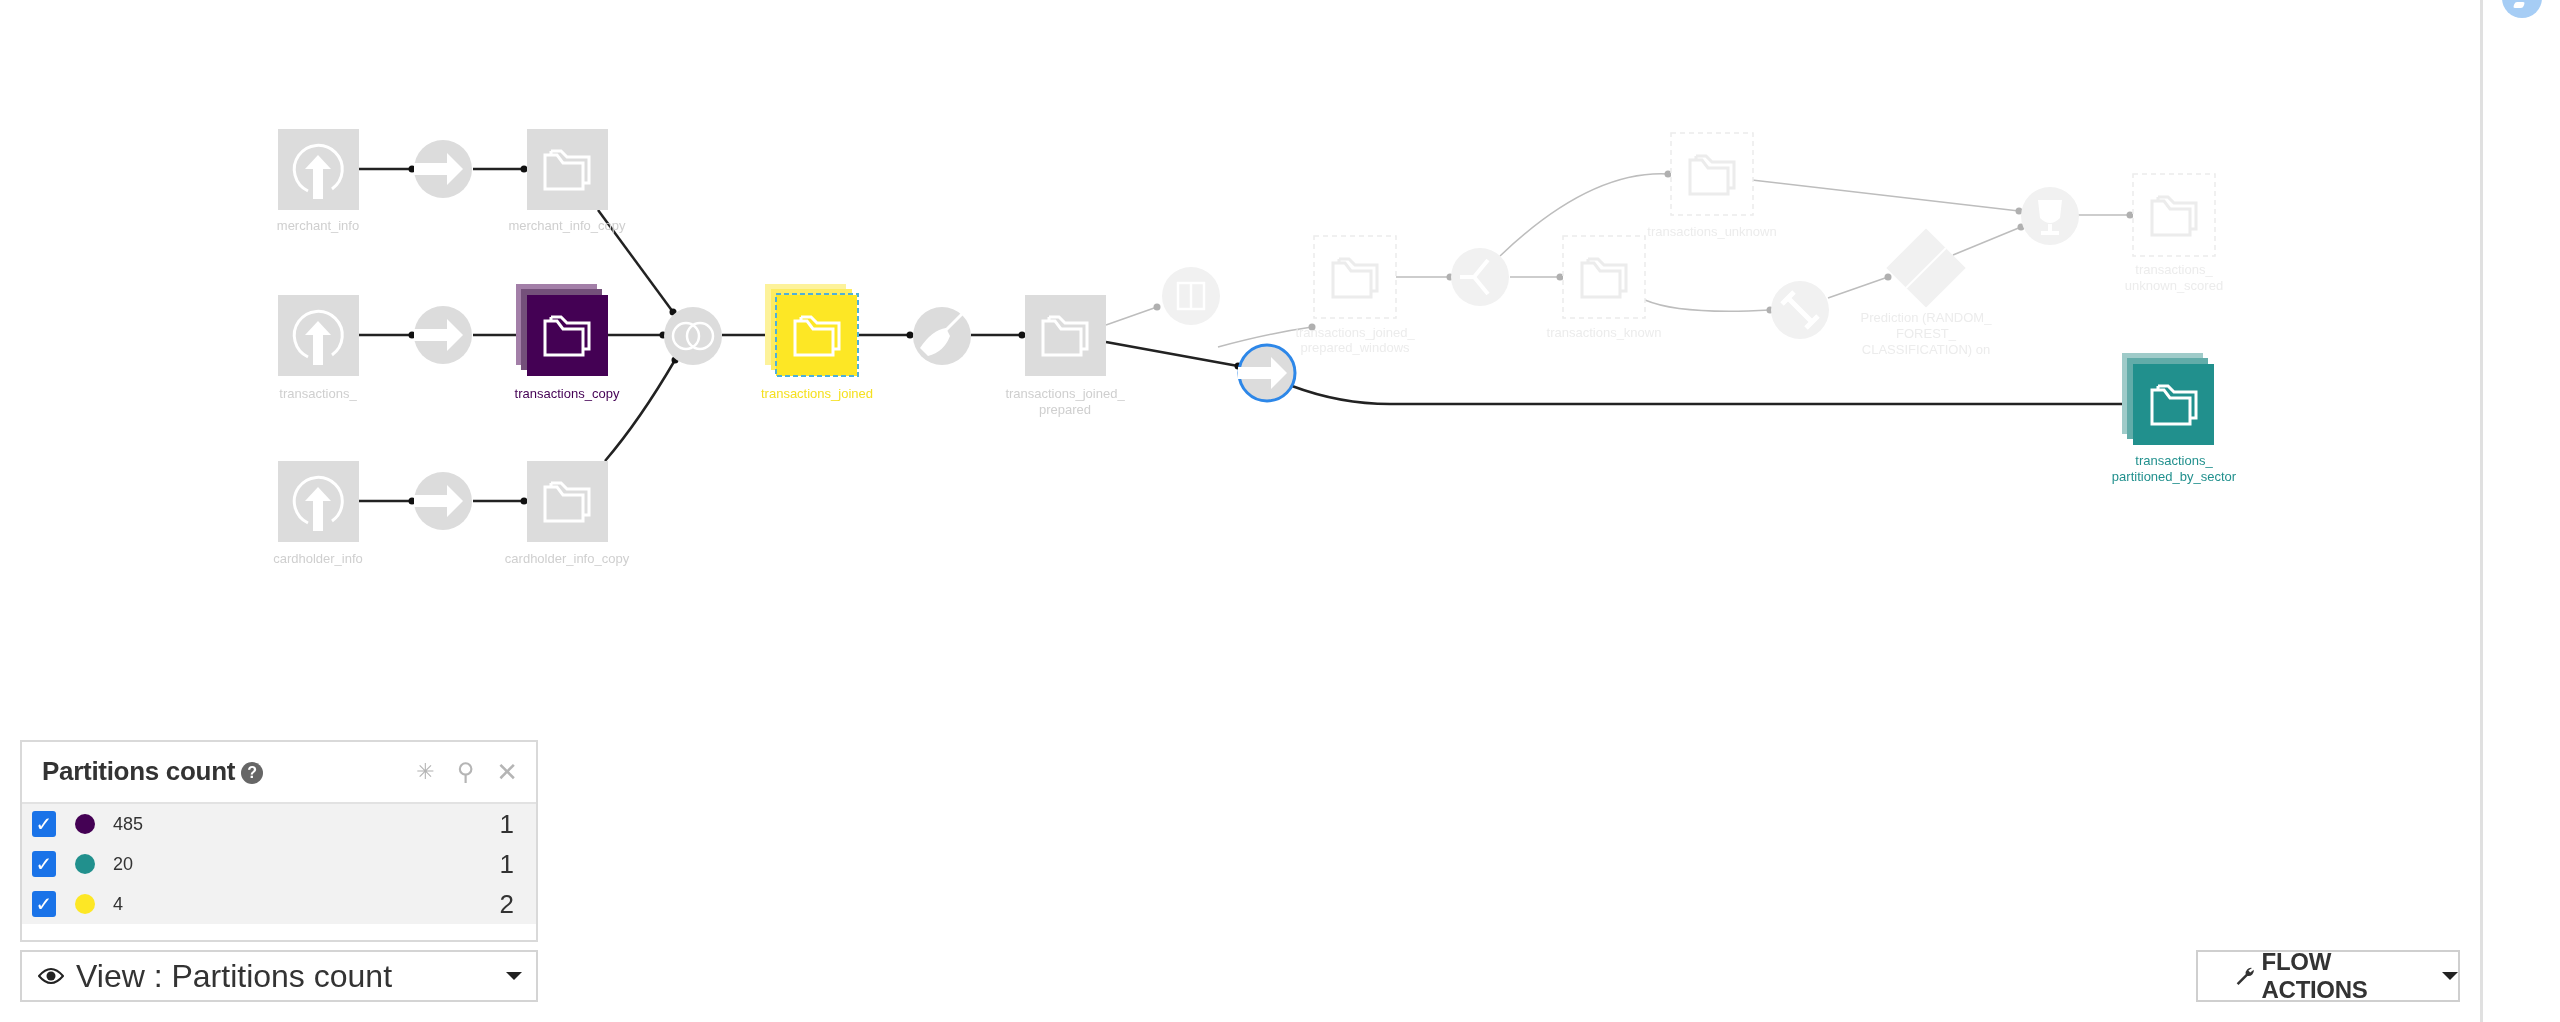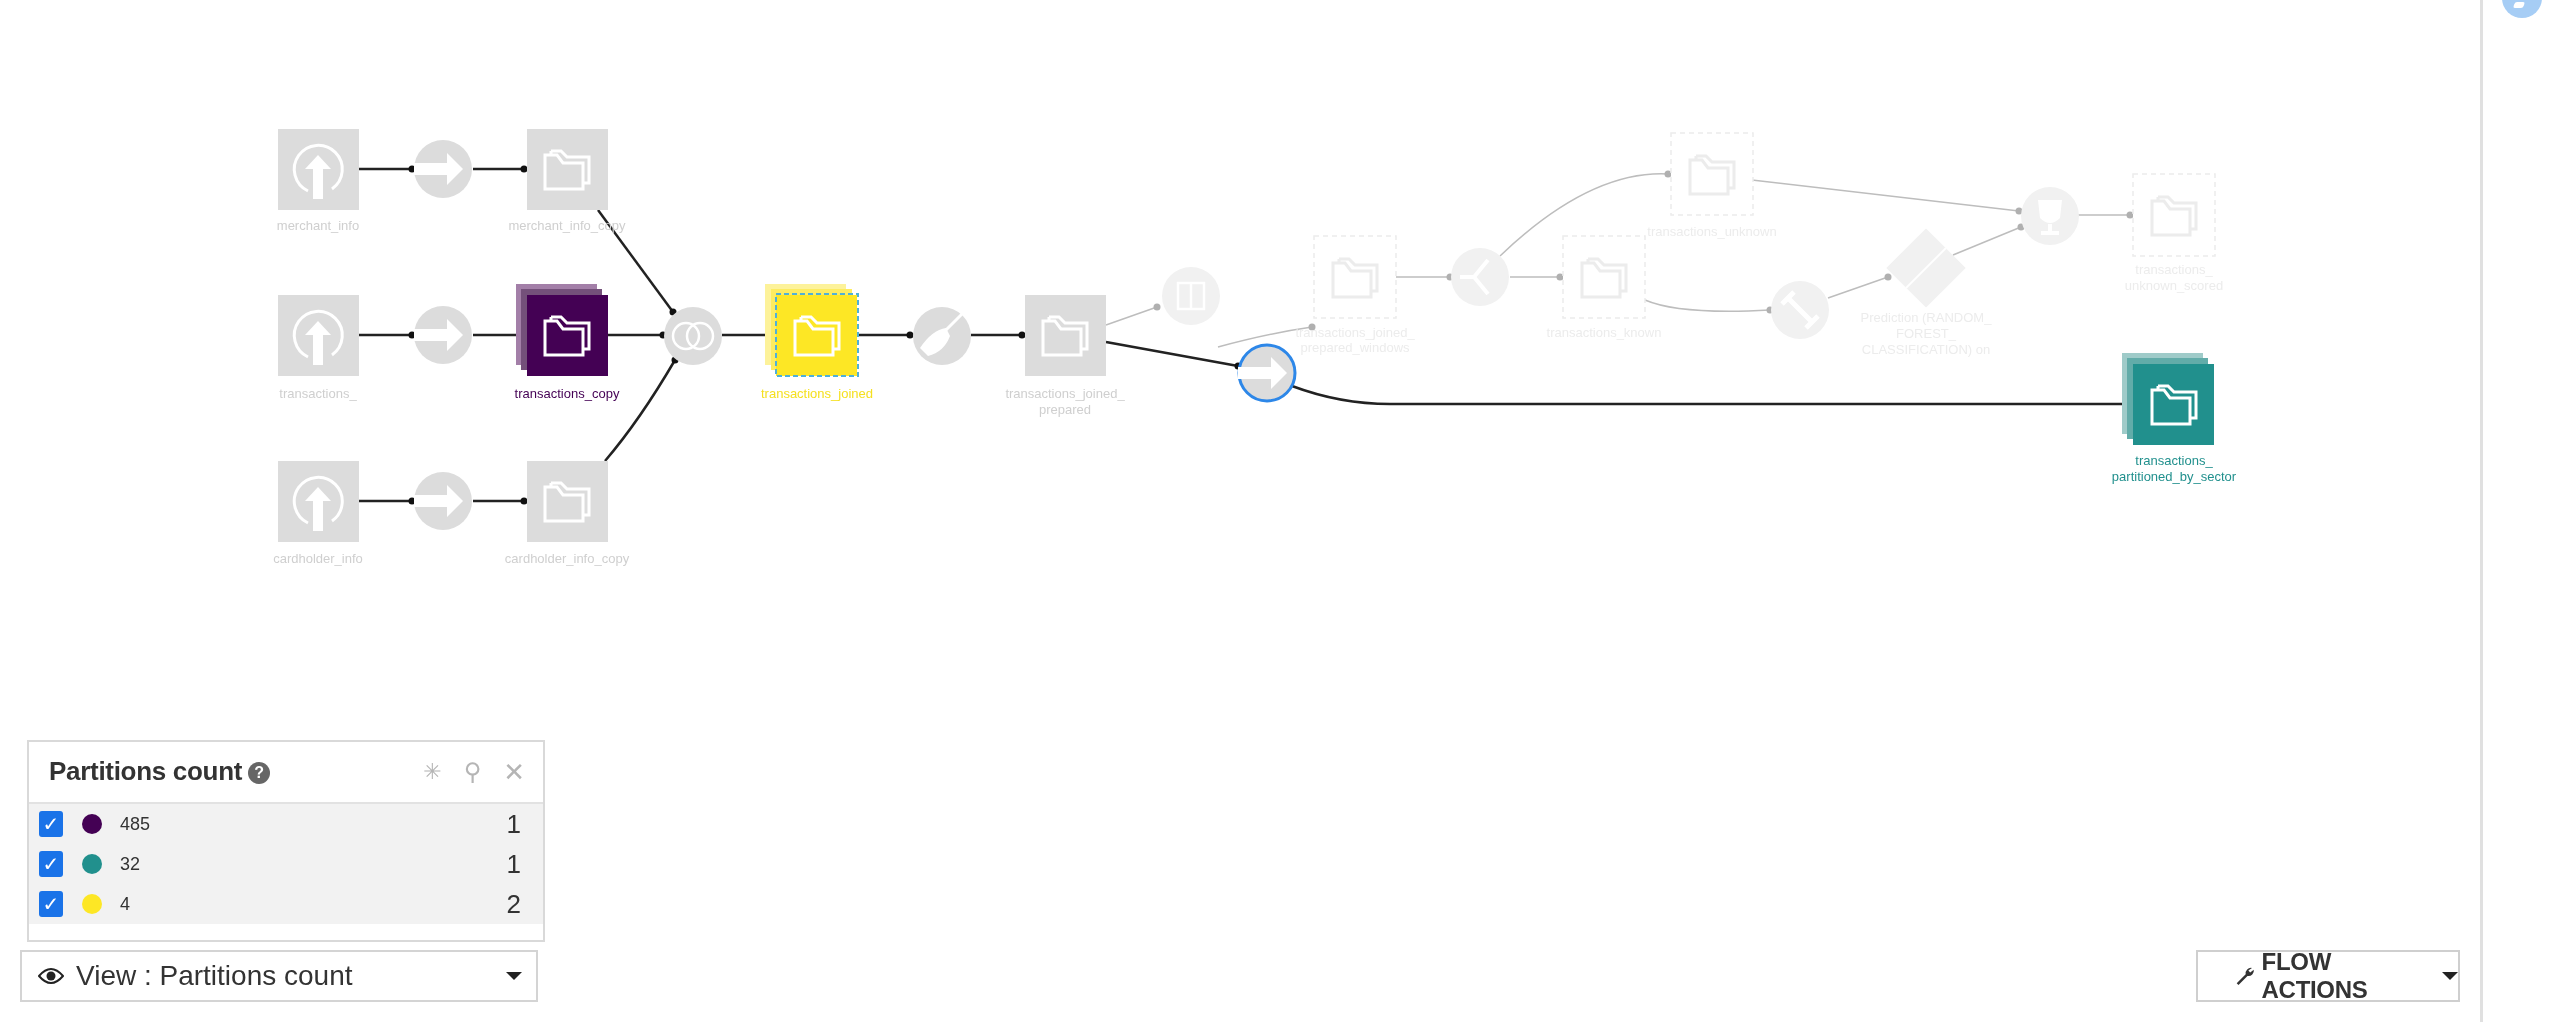--- a/index.html
+++ b/index.html
@@ -4,36 +4,36 @@
 <style>
   html, body { margin: 0; padding: 0; }
   body { width: 2560px; height: 1022px; position: relative; overflow: hidden; background: #ffffff; font-family: "Liberation Sans", "DejaVu Sans", sans-serif; }
   #canvas { position: absolute; left: 0; top: 0; width: 2560px; height: 1022px; }
   .lbl { font-family: "Liberation Sans", sans-serif; font-size: 13px; }
   .right-divider { position: absolute; left: 2480px; top: 0; width: 3px; height: 1022px; background: #e0e0e0; }
   .chat-bubble { position: absolute; left: 2502px; top: -22px; width: 40px; height: 40px; border-radius: 50%; background: #a6cdf5; }
   .chat-bubble::after { content: ""; position: absolute; left: 12px; top: 24px; width: 10px; height: 6px; background: #fff; border-radius: 2px; transform: skewX(-20deg); }
 
   
-  .legend { position: absolute; left: 27px; top: 740px; width: 518px; height: 202px; border: 2px solid #d9d9d9; background: #fff; box-sizing: border-box; }
+  .legend { position: absolute; left: 20px; top: 740px; width: 518px; height: 202px; border: 2px solid #d9d9d9; background: #fff; box-sizing: border-box; }
   .legend-header { height: 60px; position: relative; border-bottom: 2px solid #e2e2e2; }
   .legend-title { position: absolute; left: 20px; top: 14px; font-size: 26px; font-weight: bold; color: #333; letter-spacing: -0.3px; }
   .help-icon { display: inline-block; width: 22px; height: 22px; border-radius: 50%; background: #666; color: #fff; font-size: 16px; line-height: 22px; text-align: center; margin-left: 6px; vertical-align: 2px; font-weight: bold; }
   .hdr-icons { position: absolute; right: 18px; top: 18px; display: flex; gap: 22px; align-items: center; }
   .hdr-icons span { color: #b5b5b5; font-size: 22px; line-height: 24px; cursor: pointer; }
   .legend-rows { background: #f2f2f2; }
   .legend-row { height: 40px; display: flex; align-items: center; position: relative; }
   .cb { width: 24px; height: 26px; background: #1a73e8; border-radius: 3px; margin-left: 10px; color: #fff; font-size: 20px; line-height: 26px; text-align: center; font-weight: bold; }
   .dot { width: 20px; height: 20px; border-radius: 50%; margin-left: 19px; }
   .val { margin-left: 18px; font-size: 18px; color: #333; }
   .cnt { position: absolute; right: 22px; font-size: 26px; color: #333; }
 
   .view-select { position: absolute; left: 20px; top: 950px; width: 518px; height: 52px; border: 2px solid #d4d4d4; box-sizing: border-box; background: #fff; display: flex; align-items: center; cursor: pointer; }
   .view-select .eye { margin-left: 16px; width: 26px; height: 16px; position: relative; }
-  .view-select .txt { margin-left: 12px; font-size: 28px; color: #333; }
+  .view-select .txt { margin-left: 12px; font-size: 32px; color: #333; }
   .caret { position: absolute; right: 14px; top: 20px; width: 0; height: 0; border-left: 8px solid transparent; border-right: 8px solid transparent; border-top: 8px solid #222; }
 
   .flow-actions { position: absolute; left: 2196px; top: 950px; width: 264px; height: 52px; border: 2px solid #cfcfcf; box-sizing: border-box; background: #fff; display: flex; align-items: center; justify-content: center; cursor: pointer; padding-left: 36px; }
   .flow-actions .txt { font-size: 24px; font-weight: bold; color: #333; margin-left: 6px; letter-spacing: -0.3px; }
   .flow-actions .caret2 { width: 0; height: 0; border-left: 8px solid transparent; border-right: 8px solid transparent; border-top: 8px solid #222; margin-left: 18px; }
 </style>
 </head>
 <body>
 
 <svg id="canvas" width="2560" height="1022" viewBox="0 0 2560 1022" xmlns="http://www.w3.org/2000/svg">
@@ -292,21 +292,21 @@
   <div class="legend-rows">
     <div class="legend-row">
       <div class="cb">✓</div>
       <div class="dot" style="background:#440154"></div>
       <div class="val">485</div>
       <div class="cnt">1</div>
     </div>
     <div class="legend-row">
       <div class="cb">✓</div>
       <div class="dot" style="background:#21908d"></div>
-      <div class="val">32</div>
+      <div class="val">20</div>
       <div class="cnt">1</div>
     </div>
     <div class="legend-row">
       <div class="cb">✓</div>
       <div class="dot" style="background:#fde725"></div>
       <div class="val">4</div>
       <div class="cnt">2</div>
     </div>
   </div>
 </div>

